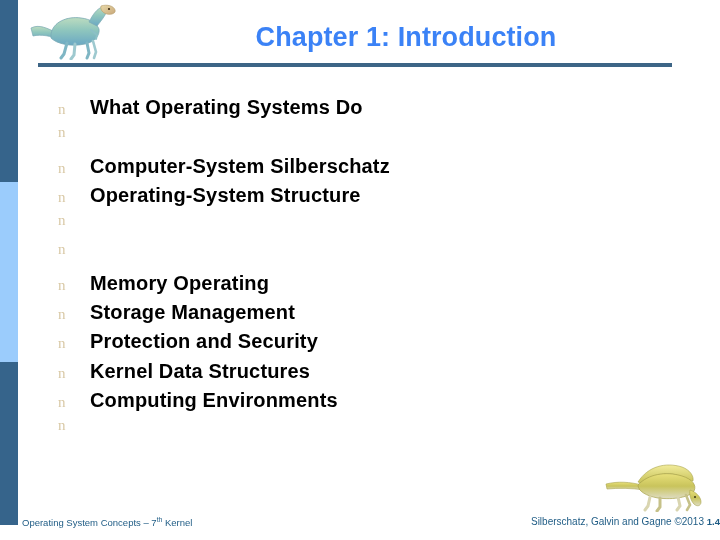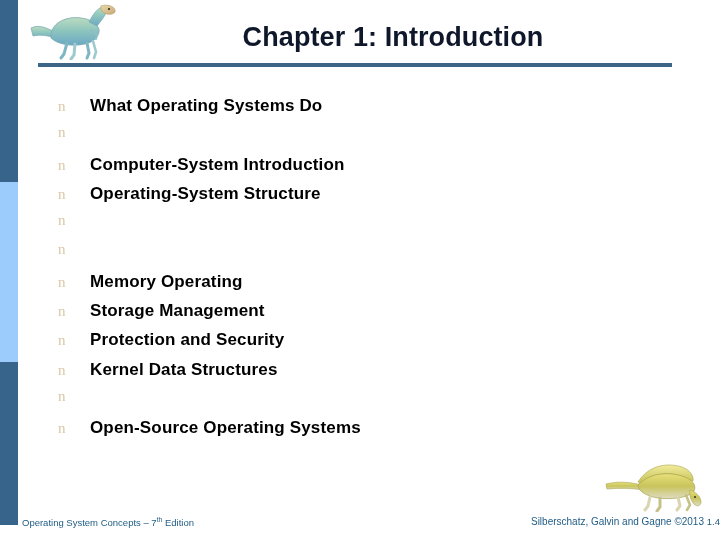--- a/index.html
+++ b/index.html
@@ -36,25 +36,25 @@
   
   .title-row {
     position: absolute;
     left: 0;
     top: 0;
     width: 720px;
     height: 64px;
   }
   .page-title {
     position: absolute;
-    left: 123px;
+    left: 136px;
     top: 22px;
     width: 540px;
     text-align: center;
-    color: #0f172a;
+    color: #3b82f6;
     font-size: 27px;
     font-weight: bold;
     letter-spacing: 0.1px;
     white-space: nowrap;
   }
   .title-rule {
     position: absolute;
     left: 38px;
     top: 63px;
     width: 634px;
@@ -86,21 +86,21 @@
   .bullet-marker {
     width: 32px;
     flex: 0 0 32px;
     color: #D9C9A6;
     font-size: 15px;
     font-family: "Liberation Serif", serif;
     line-height: 1;
   }
   .bullet-text {
     color: #000000;
-    font-size: 17px;
+    font-size: 20px;
     font-weight: bold;
     white-space: nowrap;
     letter-spacing: 0.15px;
   }
 
   
   .footer {
     position: absolute;
     left: 0;
     bottom: 0;
@@ -117,20 +117,21 @@
   }
   .footer-left sup { font-size: 6.8px; vertical-align: super; }
   .footer-center {
     position: absolute;
     left: 0;
     top: 10px;
     width: 720px;
     text-align: right;
     color: #1F5C85;
     font-size: 9.5px;
+    font-weight: bold;
   }
   .footer-right {
     position: absolute;
     right: 16px;
     top: 10px;
     color: #1F5C85;
     font-size: 10px;
     white-space: nowrap;
   }
 
@@ -191,21 +192,21 @@
   <div class="bullet-list">
     <div class="bullet-item">
       <span class="bullet-marker">n</span>
       <span class="bullet-text">What Operating Systems Do</span>
     </div>
     <div class="bullet-item">
       <span class="bullet-marker">n</span>
     </div>
     <div class="bullet-item">
       <span class="bullet-marker">n</span>
-      <span class="bullet-text">Computer-System Introduction</span>
+      <span class="bullet-text">Computer-System Silberschatz</span>
     </div>
     <div class="bullet-item">
       <span class="bullet-marker">n</span>
       <span class="bullet-text">Operating-System Structure</span>
     </div>
     <div class="bullet-item">
       <span class="bullet-marker">n</span>
     </div>
     <div class="bullet-item">
       <span class="bullet-marker">n</span>
@@ -221,24 +222,24 @@
     <div class="bullet-item">
       <span class="bullet-marker">n</span>
       <span class="bullet-text">Protection and Security</span>
     </div>
     <div class="bullet-item">
       <span class="bullet-marker">n</span>
       <span class="bullet-text">Kernel Data Structures</span>
     </div>
     <div class="bullet-item">
       <span class="bullet-marker">n</span>
-    </div>
-    <div class="bullet-item">
-      <span class="bullet-marker">n</span>
-      <span class="bullet-text">Open-Source Operating Systems</span>
+      <span class="bullet-text">Computing Environments</span>
+    </div>
+    <div class="bullet-item">
+      <span class="bullet-marker">n</span>
     </div>
   </div>
 
   <svg class="footer-dino" viewBox="0 0 104 58">
     <defs>
       <linearGradient id="dimeBody" x1="0" y1="0" x2="0" y2="1">
         <stop offset="0%" stop-color="#e8e07a"></stop>
         <stop offset="50%" stop-color="#c9c45c"></stop>
         <stop offset="100%" stop-color="#dedcc3"></stop>
       </linearGradient>
@@ -257,18 +258,18 @@
     <path d="M86 36 C92 38 97 43 97 48 C97 52 93 53 90 50 C87 47 85 41 86 36 Z" fill="url(#dimeBody)" stroke="#a8a24b" stroke-width="0.6"></path>
     <circle cx="91" cy="43" r="1" fill="#3a3414"></circle>
 
     <path d="M46 43 L44 52 L41 56" stroke="#d9d5b0" stroke-width="3" fill="none" stroke-linecap="round"></path>
     <path d="M56 44 L56 53 L53 57" stroke="#c6c189" stroke-width="3" fill="none" stroke-linecap="round"></path>
     <path d="M74 43 L76 52 L73 56" stroke="#d9d5b0" stroke-width="3" fill="none" stroke-linecap="round"></path>
     <path d="M82 41 L86 51 L83 56" stroke="#c6c189" stroke-width="2.6" fill="none" stroke-linecap="round"></path>
   </svg>
 
   <div class="footer">
-    <div class="footer-left"><span>Operating System Concepts – 7</span><sup>th</sup><span> Edition</span></div>
+    <div class="footer-left"><span>Operating System Concepts – 7</span><sup>th</sup><span> Kernel</span></div>
     <div class="footer-center">1.4</div>
     <div class="footer-right">Silberschatz, Galvin and Gagne ©2013</div>
   </div>
 
 </div>
 
 </body></html>

